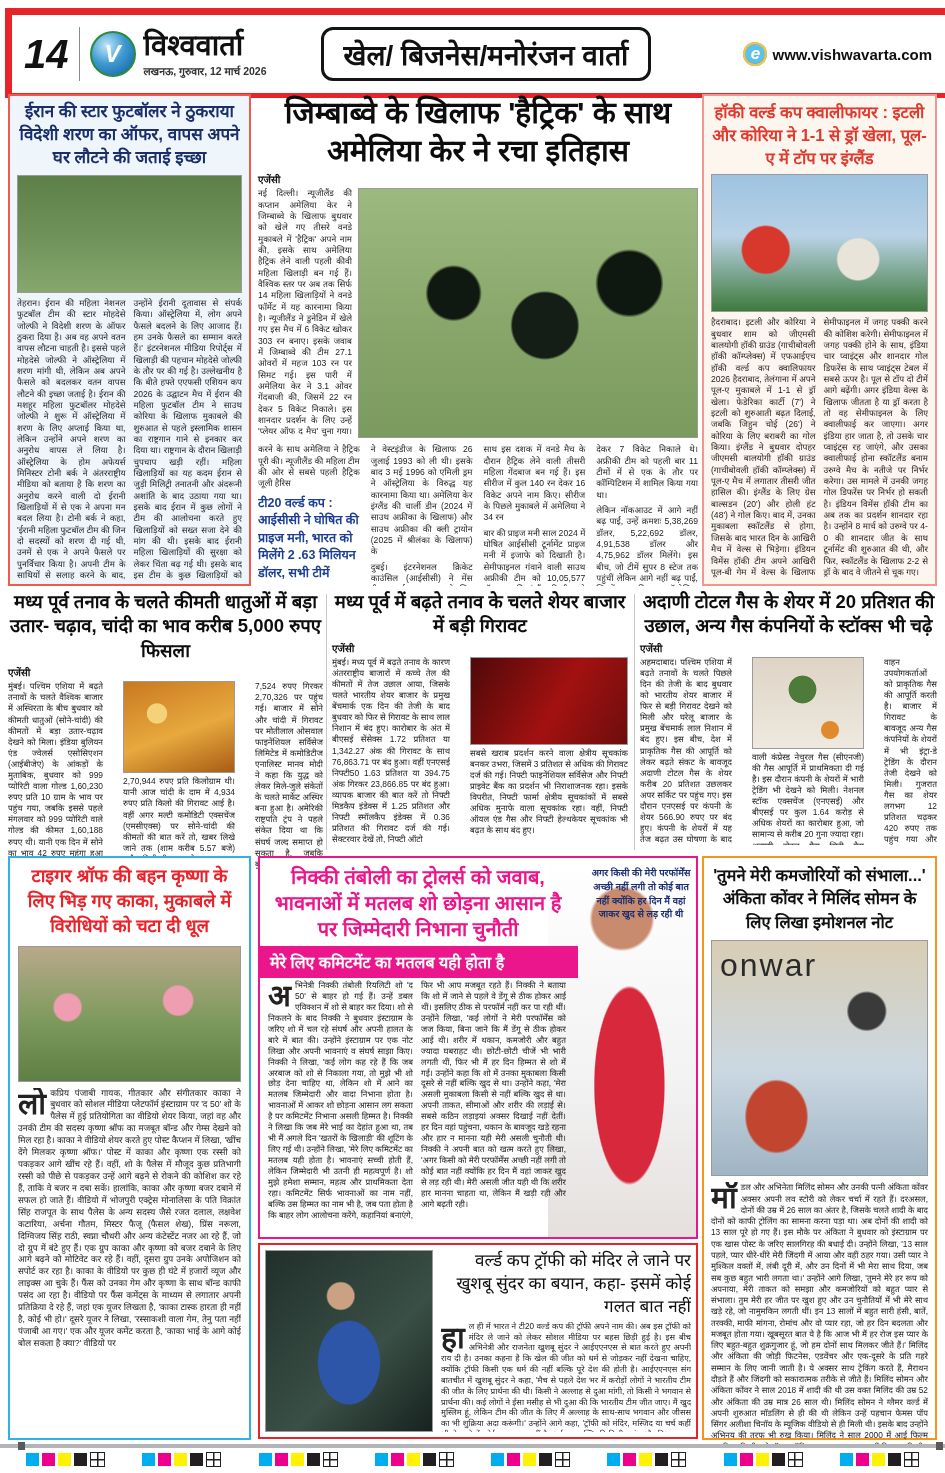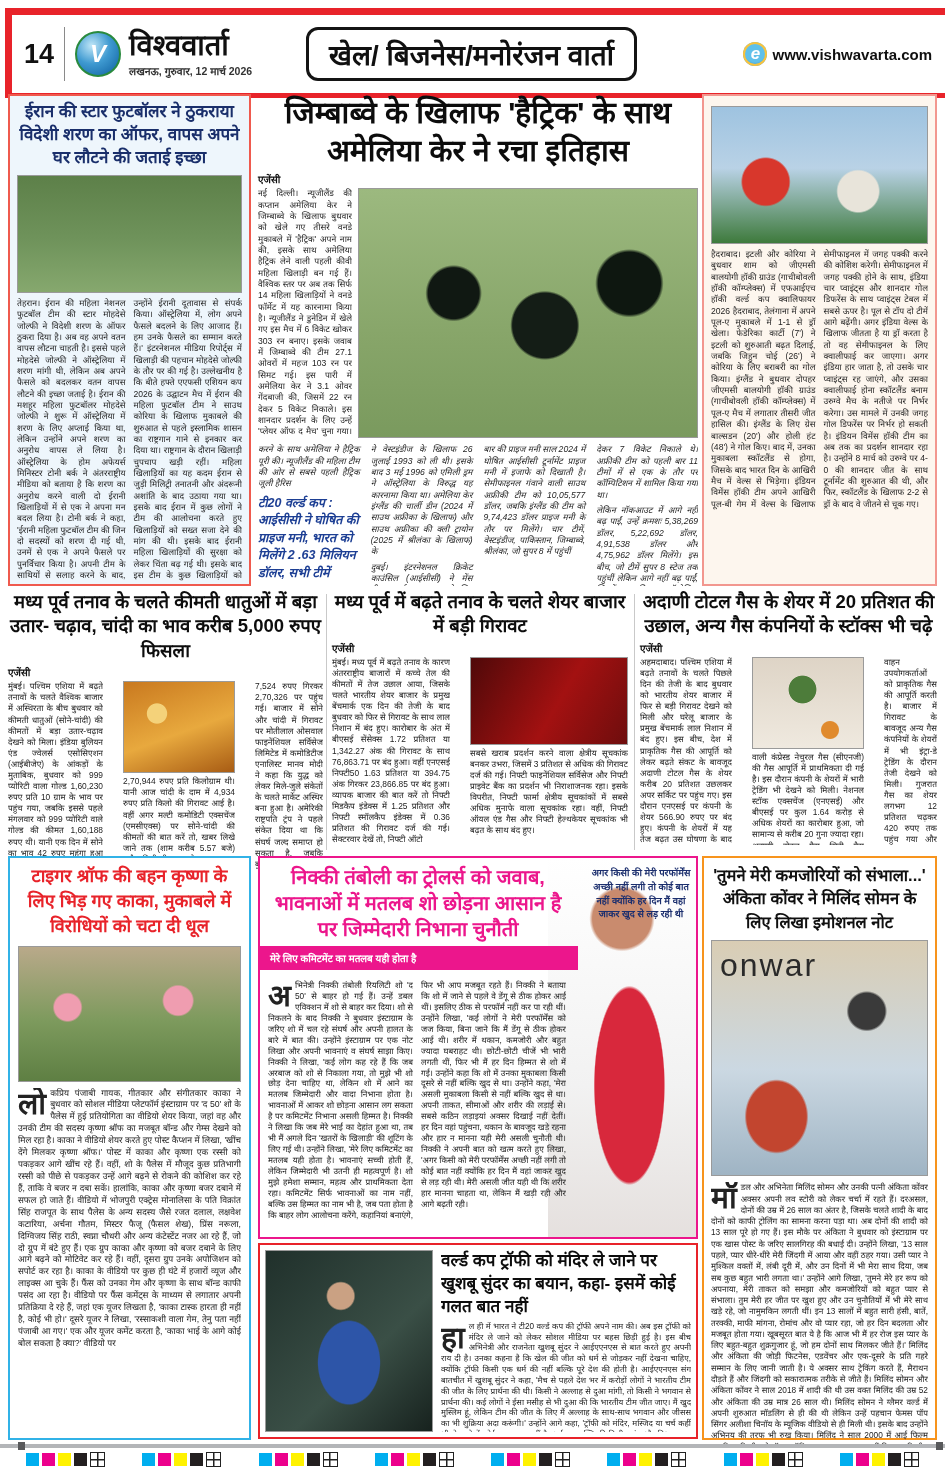--- a/index.html
+++ b/index.html
@@ -2,21 +2,21 @@
 <html><head>
 <meta charset="utf-8">
 <style>
   html,body{margin:0;padding:0;background:#e9e9e9;}
   .page{position:relative;width:945px;height:1473px;background:#ffffff;margin:0 auto;
         font-family:"Liberation Sans","DejaVu Sans",sans-serif;color:#1a1a1a;overflow:hidden;}
   
   .header-frame{position:absolute;left:5px;top:8px;width:934px;height:78px;
      border-left:7px solid #e8232a;border-top:7px solid #e8232a;border-bottom:5px solid #e8232a;
      display:flex;align-items:center;}
-  .pagenum{font-size:27px;font-weight:bold;color:#111;padding:0 10px 0 12px;line-height:1;}
+  .pagenum{font-size:40px;font-weight:bold;color:#111;padding:0 10px 0 12px;line-height:1;font-style:italic;}
   .hdr-divider{width:1px;height:54px;background:#8a8a8a;margin-right:10px;}
   .logo{width:46px;height:46px;border-radius:50%;flex:0 0 auto;
      background:radial-gradient(circle at 35% 30%,#bfe6f7 0%,#3f9ad1 45%,#0c5d9e 100%);
      display:flex;align-items:center;justify-content:center;color:#fff;font-weight:bold;
      font-size:24px;font-style:italic;border:2px solid #2a8a3e;box-sizing:border-box;}
   .masthead{margin-left:8px;}
   .masthead .title{font-size:29px;font-weight:800;color:#101010;line-height:1.05;}
   .masthead .dateline{font-size:10.5px;font-weight:bold;color:#333;margin-top:3px;}
   .section-title{margin-left:54px;border:3px solid #141414;border-radius:12px;
      padding:5px 20px;font-size:28px;font-weight:800;color:#101010;white-space:nowrap;}
@@ -44,21 +44,21 @@
   .amelia{position:absolute;left:258px;top:94px;width:440px;height:492px;}
   .amelia .headline{font-size:30px;font-weight:800;text-align:center;line-height:1.27;color:#0c0c0c;}
   .amelia-main{display:flex;gap:6px;margin-top:2px;}
   .amelia-intro{width:94px;flex:0 0 auto;height:250px;}
   .amelia-photo{flex:1;height:250px;
      background:
        radial-gradient(circle at 28% 42%,#101812 0 9%,transparent 10%),
        radial-gradient(circle at 55% 55%,#141d16 0 14%,transparent 15%),
        radial-gradient(circle at 80% 38%,#0e1710 0 10%,transparent 11%),
        linear-gradient(180deg,#9cb97f 0%,#87a569 60%,#7a9a5e 100%);}
-  .amelia-grid{display:grid;grid-template-columns:repeat(4,1fr);gap:11px;margin-top:6px;height:142px;overflow:hidden;font-style:italic;}
+  .amelia-grid{display:grid;grid-template-columns:repeat(4,1fr);gap:11px;margin-top:6px;height:142px;overflow:hidden;}
   .prize-subhead{color:#1d3f94;font-weight:800;font-size:12.5px;line-height:1.4;text-align:left;margin-top:5px;}
   .hockey-box{position:absolute;left:702px;top:94px;width:235px;height:492px;
      border:2px solid #f2978f;background:#fdf6ee;padding:5px 7px;box-sizing:border-box;}
   .hockey-box .headline{color:#e03a2f;font-size:16.5px;font-weight:800;text-align:center;line-height:1.38;}
   .hockey-photo{height:138px;margin:5px 0;
      background:
        radial-gradient(circle at 25% 55%,#d8372c 0 13%,transparent 14%),
        radial-gradient(circle at 68% 62%,#e8e4da 0 12%,transparent 13%),
        linear-gradient(180deg,#9ec3e0 0%,#b9d2e6 45%,#3e7a3c 100%);}
   .hockey-box .bodytxt{height:268px;}
@@ -97,32 +97,32 @@
   .nikki-photo{position:absolute;right:0;top:0;width:148px;height:100%;border:none;
      background:
        radial-gradient(circle at 50% 16%,#c98b6e 0 9%,transparent 10%),
        radial-gradient(ellipse at 55% 60%,#d8283c 0 30%,transparent 31%),
        linear-gradient(180deg,#ffffff 0%,#f2f2f2 60%,#e5e0de 100%);}
   .nikki-head{position:absolute;left:8px;top:6px;width:300px;color:#ec168c;
      font-size:20px;font-weight:800;text-align:center;line-height:1.3;}
   .nikki-quote{position:absolute;right:4px;top:8px;width:102px;color:#1c2f6e;
      font-size:9.5px;font-weight:bold;text-align:center;line-height:1.45;}
   .nikki-subhead{position:absolute;left:0;top:88px;width:318px;background:#ec168c;color:#fff;
-     font-size:10px;font-weight:800;padding:5px 10px;box-sizing:border-box;}
+     font-size:16px;font-weight:800;padding:5px 10px;box-sizing:border-box;}
   .nikki-body{position:absolute;left:8px;top:122px;width:298px;height:250px;
      columns:2;column-gap:8px;font-size:8.3px;}
   .khushbu-box{position:absolute;left:258px;top:1243px;width:440px;height:196px;
      border:2.5px solid #e8232a;background:#fff;padding:5px;box-sizing:border-box;
      display:flex;gap:8px;}
   .khushbu-photo{width:168px;flex:0 0 auto;height:100%;
      background:radial-gradient(circle at 45% 25%,#caa183 0 8%,transparent 9%),
        radial-gradient(ellipse at 50% 62%,#2d55a8 0 26%,transparent 27%),
        linear-gradient(135deg,#20302b 0%,#3a4f46 60%,#17221e 100%);}
   .khushbu-right{flex:1;overflow:hidden;}
-  .khushbu-right .headline{font-size:17px;font-weight:700;text-align:left;line-height:1.35;color:#0d0d0d;}
+  .khushbu-right .headline{font-size:17px;font-weight:400;text-align:right;line-height:1.35;color:#0d0d0d;}
   .khushbu-right .bodytxt{font-size:8.2px;margin-top:3px;height:128px;}
   .ankita-box{position:absolute;left:702px;top:856px;width:235px;height:584px;
      border:2.5px solid #f7941d;background:#fff;padding:6px 7px;box-sizing:border-box;}
   .ankita-box .headline{font-size:16.5px;font-weight:800;text-align:center;line-height:1.42;color:#101010;}
   .ankita-photo{height:236px;margin:6px 0;position:relative;
      background:radial-gradient(circle at 72% 30%,#3a3a3a 0 8%,transparent 9%),
        radial-gradient(ellipse at 30% 75%,#c2452f 0 14%,transparent 15%),
        linear-gradient(180deg,#d9cdb4 0%,#cbd8e2 55%,#9fb4c4 100%);}
   .ankita-overlay{position:absolute;left:8px;top:6px;
      font-family:Liberation Sans, sans-serif;font-size:32px;color:#2a2a2a;letter-spacing:2px;}
@@ -176,30 +176,32 @@
     <div class="amelia-grid bodytxt">
       <div class="bcol">
         <p class="para">करने के साथ अमेलिया ने हैट्रिक पूरी की। न्यूजीलैंड की महिला टीम की ओर से सबसे पहली हैट्रिक जूली हैरिस</p>
         <div class="prize-subhead">टी20 वर्ल्ड कप : आईसीसी ने घोषित की प्राइज मनी, भारत को मिलेंगे 2 .63 मिलियन डॉलर, सभी टीमें मालामाल</div>
       </div>
       <div class="bcol">
         <p class="para">ने वेस्टइंडीज के खिलाफ 26 जुलाई 1993 को ली थी। इसके बाद 3 मई 1996 को एमिली ड्रम ने ऑस्ट्रेलिया के विरुद्ध यह कारनामा किया था। अमेलिया केर इंग्लैंड की चार्ली डीन (2024 में साउथ अफ्रीका के खिलाफ) और साउथ अफ्रीका की क्ली ट्रायोन (2025 में श्रीलंका के खिलाफ) के</p>
         <p class="para">दुबई। इंटरनेशनल क्रिकेट काउंसिल (आईसीसी) ने मेंस टी20 वर्ल्ड कप 2026 के लिए फाइनल प्राइज मनी घोषित कर दी है। न्यूजीलैंड को खिताबी मैच में 96 रन से मात देने के बाद भारत को 26,39,423 अमेरिकी डॉलर बतौर प्राइज मनी मिलेंगे। रनर-अप न्यूजीलैंड को 14,22,692 डॉलर की पुरस्कार राशि मिलेगी। इस</p>
       </div>
       <div class="bcol">
+        <p class="para">साथ इस दशक में वनडे मैच के दौरान हैट्रिक लेने वाली तीसरी महिला गेंदबाज बन गई हैं। इस सीरीज में कुल 140 रन देकर 16 विकेट अपने नाम किए। सीरीज के पिछले मुकाबले में अमेलिया ने 34 रन</p>
         <p class="para">बार की प्राइज मनी साल 2024 में घोषित आईसीसी टूर्नामेंट प्राइज मनी में इजाफे को दिखाती है। सेमीफाइनल गंवाने वाली साउथ अफ्रीकी टीम को 10,05,577 डॉलर, जबकि इंग्लैंड की टीम को 9,74,423 डॉलर प्राइज मनी के तौर पर मिलेंगे। चार टीमें, वेस्टइंडीज, पाकिस्तान, जिम्बाब्वे, श्रीलंका, जो सुपर 8 में पहुंचीं</p>
       </div>
       <div class="bcol">
         <p class="para">देकर 7 विकेट निकाले थे। अफ्रीकी टीम को पहली बार 11 टीमों में से एक के तौर पर कॉम्पिटिशन में शामिल किया गया था।</p>
         <p class="para">लेकिन नॉकआउट में आगे नहीं बढ़ पाईं, उन्हें क्रमशः 5,38,269 डॉलर, 5,22,692 डॉलर, 4,91,538 डॉलर और 4,75,962 डॉलर मिलेंगे। इस बीच, जो टीमें सुपर 8 स्टेज तक पहुंचीं लेकिन आगे नहीं बढ़ पाईं, जिनमें अफगानिस्तान, ऑस्ट्रेलिया और यूएसए शामिल हैं, उनमें से प्रत्येक टीम को 3,09,808 डॉलर दिए जाएंगे।</p>
       </div>
     </div>
   </div>
 
   <div class="hockey-box">
+    <div class="headline">हॉकी वर्ल्ड कप क्वालीफायर : इटली और कोरिया ने 1-1 से ड्रॉ खेला, पूल-ए में टॉप पर इंग्लैंड</div>
     <div class="photo hockey-photo"></div>
     <div class="bodytxt twocol">हैदराबाद। इटली और कोरिया ने बुधवार शाम को जीएमसी बालयोगी हॉकी ग्राउंड (गाचीबोवली हॉकी कॉम्प्लेक्स) में एफआईएच हॉकी वर्ल्ड कप क्वालिफायर 2026 हैदराबाद, तेलंगाना में अपने पूल-ए मुकाबले में 1-1 से ड्रॉ खेला। फेडेरिका कार्टी (7') ने इटली को शुरुआती बढ़त दिलाई, जबकि जिहुन चोई (26') ने कोरिया के लिए बराबरी का गोल किया। इंग्लैंड ने बुधवार दोपहर जीएमसी बालयोगी हॉकी ग्राउंड (गाचीबोवली हॉकी कॉम्प्लेक्स) में पूल-ए मैच में लगातार तीसरी जीत हासिल की। इंग्लैंड के लिए ग्रेस बाल्सडन (20') और होली हंट (48') ने गोल किए। बाद में, उनका मुकाबला स्कॉटलैंड से होगा, जिसके बाद भारत दिन के आखिरी मैच में वेल्स से भिड़ेगा। इंडियन विमेंस हॉकी टीम अपने आखिरी पूल-बी गेम में वेल्स के खिलाफ सेमीफाइनल में जगह पक्की करने की कोशिश करेगी। सेमीफाइनल में जगह पक्की होने के साथ, इंडिया चार प्वाइंट्स और शानदार गोल डिफरेंस के साथ प्वाइंट्स टेबल में सबसे ऊपर है। पूल से टॉप दो टीमें आगे बढ़ेंगी। अगर इंडिया वेल्स के खिलाफ जीतता है या ड्रॉ करता है तो वह सेमीफाइनल के लिए क्वालीफाई कर जाएगा। अगर इंडिया हार जाता है, तो उसके चार प्वाइंट्स रह जाएंगे, और उसका क्वालीफाई होना स्कॉटलैंड बनाम उरुग्वे मैच के नतीजे पर निर्भर करेगा। उस मामले में उनकी जगह गोल डिफरेंस पर निर्भर हो सकती है। इंडियन विमेंस हॉकी टीम का अब तक का प्रदर्शन शानदार रहा है। उन्होंने 8 मार्च को उरुग्वे पर 4-0 की शानदार जीत के साथ टूर्नामेंट की शुरुआत की थी, और फिर, स्कॉटलैंड के खिलाफ 2-2 से ड्रॉ के बाद वे जीतने से चूक गए।</div>
   </div>
 
   <div class="mid-rule" style="left:326px"></div>
   <div class="mid-rule" style="left:634px"></div>
 
   <div class="mid-art metals">
     <div class="headline">मध्य पूर्व तनाव के चलते कीमती धातुओं में बड़ा उतार- चढ़ाव, चांदी का भाव करीब 5,000 रुपए फिसला</div>
     <div class="byline">एजेंसी</div>

